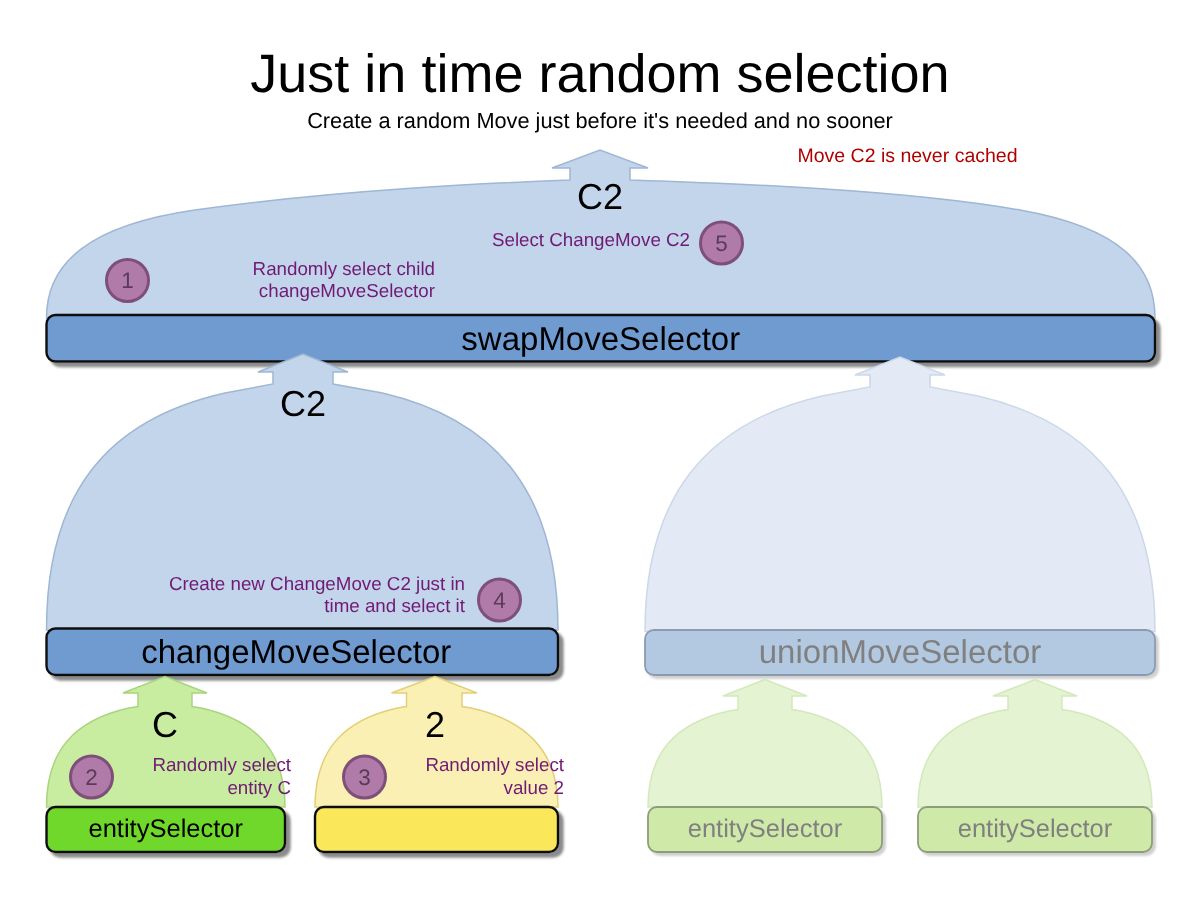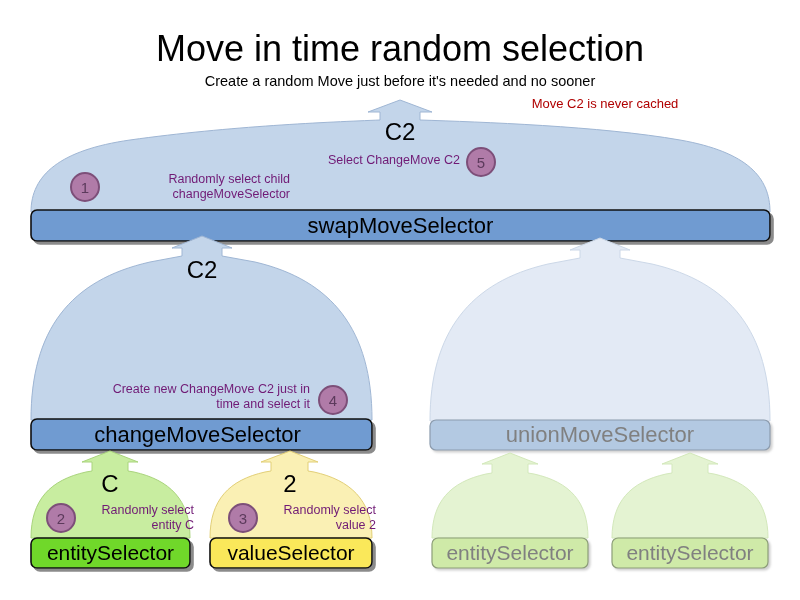--- a/index.html
+++ b/index.html
@@ -26,21 +26,21 @@
   }
   .never-cached{
     left:440px;top:96px;width:330px;text-align:center;
     font-size:13px;color:#b00000;
   }
 
   
   .box-label{
     display:flex;align-items:center;justify-content:center;
     position:absolute;
-    font-size:21px;color:#000000;
+    font-size:17px;color:#000000;
     box-sizing:border-box;
   }
   .box-label.faded{color:#808080;}
   .box-label.big{font-size:22px;}
 
   
   .hill-letter{
     position:absolute;text-align:center;
     font-size:24px;color:#000000;
   }
@@ -129,34 +129,33 @@
 
     <rect x="31" y="538" width="159" height="30" rx="6" ry="6" fill="#6fd82b" stroke="#111111" stroke-width="1.6" filter="url(#dropsh)"></rect>
 
     <rect x="210" y="538" width="162" height="30" rx="6" ry="6" fill="#fae85a" stroke="#111111" stroke-width="1.6" filter="url(#dropsh)"></rect>
 
     <rect x="432" y="538" width="156" height="30" rx="6" ry="6" fill="#cfeaa8" stroke="#8c9e77" stroke-width="1.2" filter="url(#dropshlite)"></rect>
 
     <rect x="612" y="538" width="156" height="30" rx="6" ry="6" fill="#cfeaa8" stroke="#8c9e77" stroke-width="1.2" filter="url(#dropshlite)"></rect>
   </svg>
 
-  <div class="txt title">Move in time random selection</div>
+  <div class="txt title">Just in time random selection</div>
   <div class="txt subtitle">Create a random Move just before it's needed and no sooner</div>
   <div class="txt never-cached">Move C2 is never cached</div>
 
   <div class="hill-letter" style="left:360px;top:118px;width:80px;">C2</div>
   <div class="hill-letter" style="left:162px;top:256px;width:80px;">C2</div>
   <div class="hill-letter" style="left:70px;top:470px;width:80px;">C</div>
   <div class="hill-letter" style="left:250px;top:470px;width:80px;">2</div>
 
   <div class="box-label big" style="left:31px;top:210px;width:739px;height:31px;">swapMoveSelector</div>
   <div class="box-label big" style="left:27px;top:419px;width:341px;height:31px;">changeMoveSelector</div>
   <div class="box-label big faded" style="left:430px;top:420px;width:340px;height:30px;">unionMoveSelector</div>
   <div class="box-label" style="left:31px;top:538px;width:159px;height:30px;">entitySelector</div>
-  <div class="box-label" style="left:210px;top:538px;width:162px;height:30px;">valueSelector</div>
   <div class="box-label faded" style="left:432px;top:538px;width:156px;height:30px;">entitySelector</div>
   <div class="box-label faded" style="left:612px;top:538px;width:156px;height:30px;">entitySelector</div>
 
   <div class="badge" style="left:70px;top:172px;">1</div>
   <div class="anno left" style="left:110px;top:172px;width:180px;">Randomly select child
 changeMoveSelector</div>
 
   <div class="anno right" style="left:300px;top:153px;width:160px;">Select ChangeMove C2</div>
   <div class="badge" style="left:466px;top:147px;">5</div>
 

